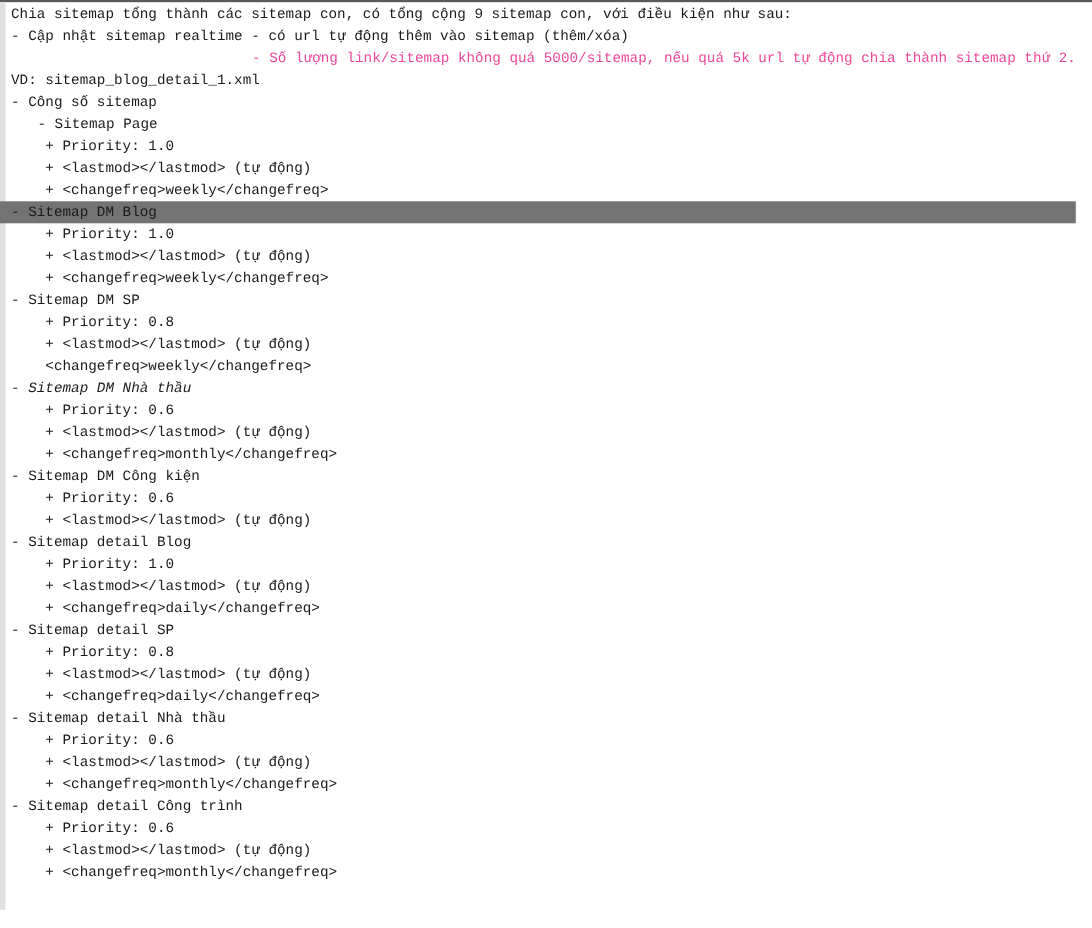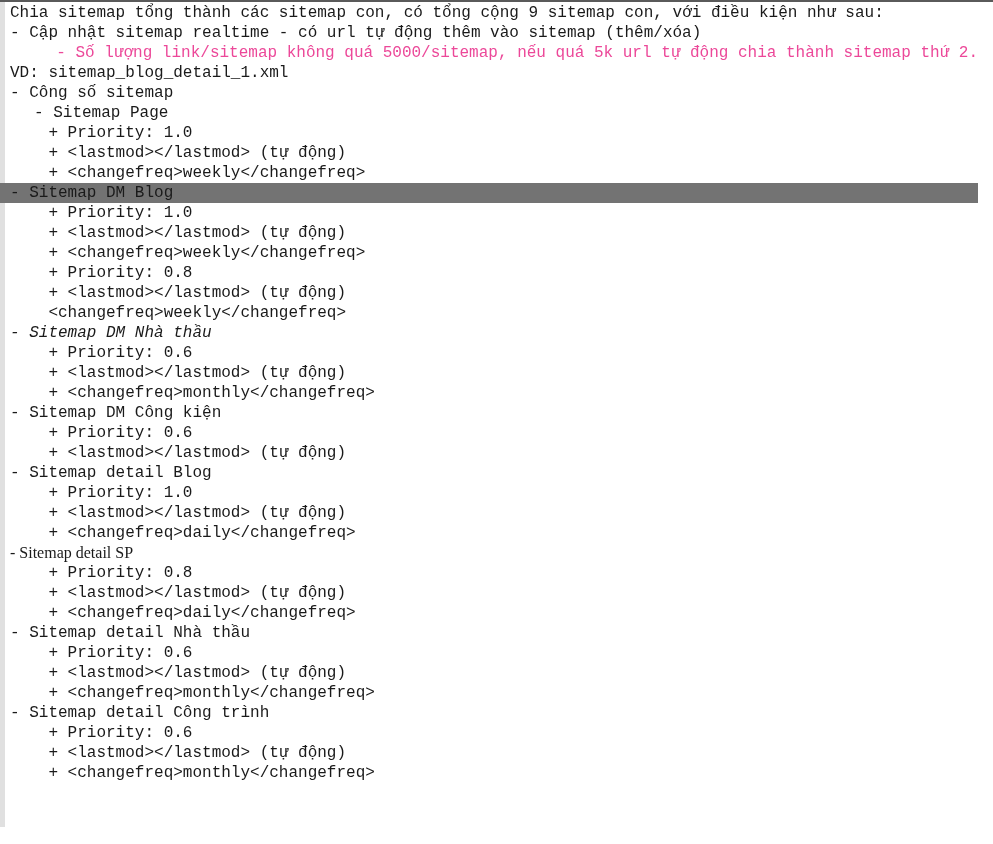--- a/index.html
+++ b/index.html
@@ -40,21 +40,21 @@
     width: 993px;
     padding-top: 1px;
   }
 
   .code-line {
     display: block;
     width: 978px;
     height: 20px;
     line-height: 20px;
     font-family: "Liberation Mono", "DejaVu Sans Mono", monospace;
-    font-size: 16px;
+    font-size: 13px;
     color: #1a1a1a;
     white-space: pre;
     box-sizing: border-box;
     padding-left: 10px;
     letter-spacing: 0px;
   }
 
   .code-line.highlighted {
     background: #e2e2f8;
   }
@@ -73,35 +73,36 @@
       <div class="code-line" style="color: rgb(26, 26, 26);">VD: sitemap_blog_detail_1.xml</div>
       <div class="code-line" style="color: rgb(26, 26, 26);">- Công số sitemap</div>
       <div class="code-line" style="color: rgb(26, 26, 26); padding-left: 34px;">- Sitemap Page</div>
       <div class="code-line" style="color: rgb(26, 26, 26);">    + Priority: 1.0</div>
       <div class="code-line" style="color: rgb(26, 26, 26);">    + &lt;lastmod&gt;&lt;/lastmod&gt; (tự động)</div>
       <div class="code-line" style="color: rgb(26, 26, 26);">    + &lt;changefreq&gt;weekly&lt;/changefreq&gt;</div>
       <div class="code-line highlighted" style="background: #737373; color: rgb(26, 26, 26);">- Sitemap DM Blog</div>
       <div class="code-line" style="color: rgb(26, 26, 26);">    + Priority: 1.0</div>
       <div class="code-line" style="color: rgb(26, 26, 26);">    + &lt;lastmod&gt;&lt;/lastmod&gt; (tự động)</div>
       <div class="code-line" style="color: rgb(26, 26, 26);">    + &lt;changefreq&gt;weekly&lt;/changefreq&gt;</div>
+      <div class="code-line" style="color: rgb(26, 26, 26);">- Sitemap DM SP</div>
       <div class="code-line" style="color: rgb(26, 26, 26);">    + Priority: 0.8</div>
       <div class="code-line" style="color: rgb(26, 26, 26);">    + &lt;lastmod&gt;&lt;/lastmod&gt; (tự động)</div>
       <div class="code-line" style="color: rgb(26, 26, 26);">    &lt;changefreq&gt;weekly&lt;/changefreq&gt;</div>
       <div class="code-line" style="color: rgb(26, 26, 26); font-style: italic;">- Sitemap DM Nhà thầu</div>
       <div class="code-line" style="color: rgb(26, 26, 26);">    + Priority: 0.6</div>
       <div class="code-line" style="color: rgb(26, 26, 26);">    + &lt;lastmod&gt;&lt;/lastmod&gt; (tự động)</div>
       <div class="code-line" style="color: rgb(26, 26, 26);">    + &lt;changefreq&gt;monthly&lt;/changefreq&gt;</div>
       <div class="code-line" style="color: rgb(26, 26, 26);">- Sitemap DM Công kiện</div>
       <div class="code-line" style="color: rgb(26, 26, 26);">    + Priority: 0.6</div>
       <div class="code-line" style="color: rgb(26, 26, 26);">    + &lt;lastmod&gt;&lt;/lastmod&gt; (tự động)</div>
       <div class="code-line" style="color: rgb(26, 26, 26);">- Sitemap detail Blog</div>
       <div class="code-line" style="color: rgb(26, 26, 26);">    + Priority: 1.0</div>
       <div class="code-line" style="color: rgb(26, 26, 26);">    + &lt;lastmod&gt;&lt;/lastmod&gt; (tự động)</div>
       <div class="code-line" style="color: rgb(26, 26, 26);">    + &lt;changefreq&gt;daily&lt;/changefreq&gt;</div>
-      <div class="code-line" style="color: rgb(26, 26, 26); font-family: Liberation Serif, serif;">- Sitemap detail SP</div>
+      <div class="code-line" style="color: rgb(26, 26, 26);">- Sitemap detail SP</div>
       <div class="code-line" style="color: rgb(26, 26, 26);">    + Priority: 0.8</div>
       <div class="code-line" style="color: rgb(26, 26, 26);">    + &lt;lastmod&gt;&lt;/lastmod&gt; (tự động)</div>
       <div class="code-line" style="color: rgb(26, 26, 26);">    + &lt;changefreq&gt;daily&lt;/changefreq&gt;</div>
       <div class="code-line" style="color: rgb(26, 26, 26);">- Sitemap detail Nhà thầu</div>
       <div class="code-line" style="color: rgb(26, 26, 26);">    + Priority: 0.6</div>
       <div class="code-line" style="color: rgb(26, 26, 26);">    + &lt;lastmod&gt;&lt;/lastmod&gt; (tự động)</div>
       <div class="code-line" style="color: rgb(26, 26, 26);">    + &lt;changefreq&gt;monthly&lt;/changefreq&gt;</div>
       <div class="code-line" style="color: rgb(26, 26, 26);">- Sitemap detail Công trình</div>
       <div class="code-line" style="color: rgb(26, 26, 26);">    + Priority: 0.6</div>
       <div class="code-line" style="color: rgb(26, 26, 26);">    + &lt;lastmod&gt;&lt;/lastmod&gt; (tự động)</div>

